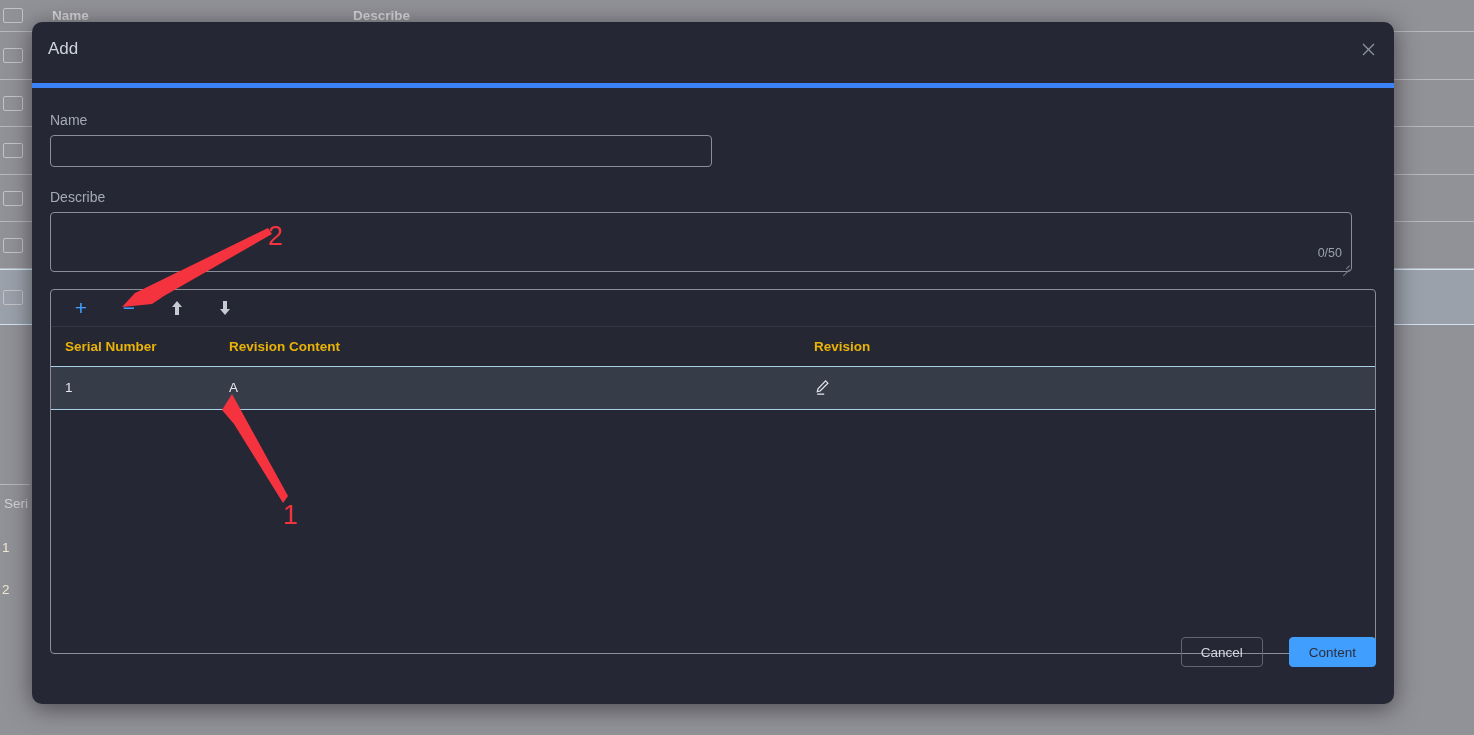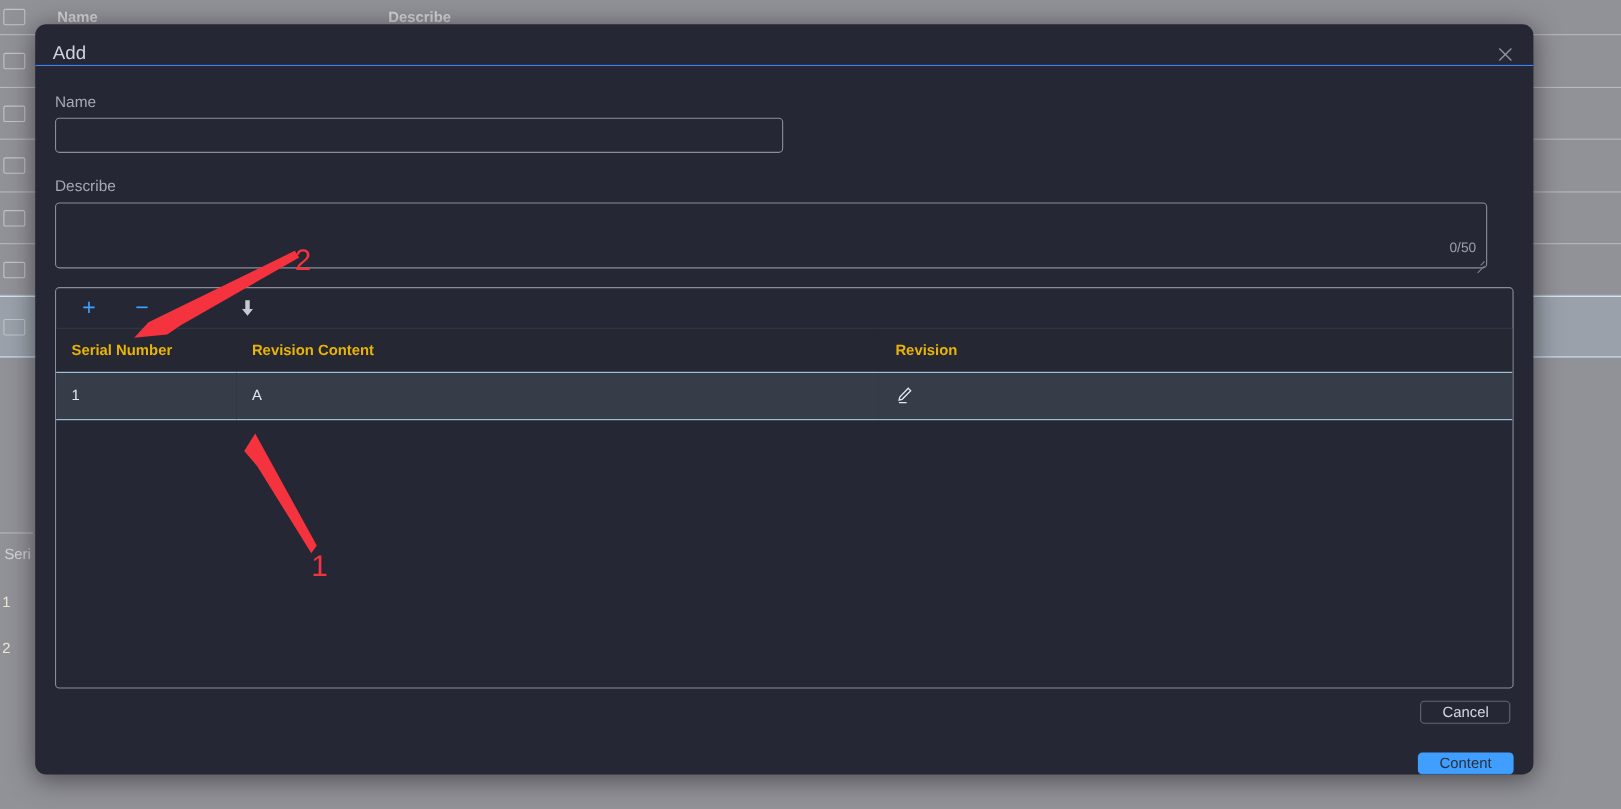--- a/index.html
+++ b/index.html
@@ -60,22 +60,22 @@
     position: absolute;
     left: 32px; top: 22px;
     width: 1362px; height: 682px;
     background: #252834;
     border-radius: 10px;
     box-shadow: 0 4px 24px rgba(0,0,0,0.5);
     overflow: hidden;
   }
   .dlg-header {
     position: relative;
-    height: 38px;
-    border-bottom: 1px solid #3b82f6;
+    height: 66px;
+    border-bottom: 5px solid #3b82f6;
   }
   .dlg-title {
     position: absolute; left: 16px; top: 0;
     line-height: 54px;
     font-size: 17px; color: #cfd3dc;
   }
   .dlg-close {
     position: absolute; right: 16px; top: 17px;
     width: 20px; height: 20px;
     cursor: pointer;
@@ -194,21 +194,21 @@
   .edit-icon {
     display: inline-block; width: 18px; height: 18px;
     color: #e4e7ee; cursor: pointer; vertical-align: -3px;
   }
   .edit-icon svg { display: block; }
 
   
   .dlg-footer {
     position: absolute; right: 18px; bottom: 0;
     height: 67px;
-    display: flex; align-items: center; gap: 26px; flex-direction: column;
+    display: flex; align-items: flex-start; gap: 26px;
   }
   .btn {
     height: 30px;
     border-radius: 4px;
     font-size: 13.5px;
     font-family: "Liberation Sans", sans-serif;
     cursor: pointer;
     padding: 0 19px;
   }
   .btn-cancel {

